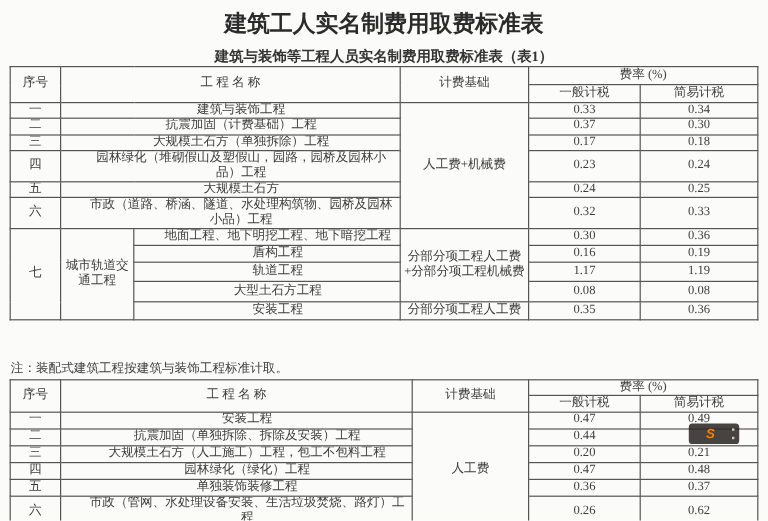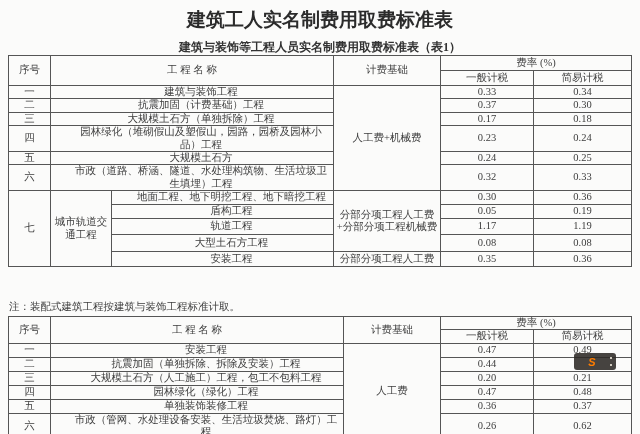--- a/index.html
+++ b/index.html
@@ -113,38 +113,38 @@
         <td class="c">0.24</td>
       </tr>
       <tr class="h13">
         <td class="c">五</td>
         <td class="nm" colspan="2">大规模土石方</td>
         <td class="c">0.24</td>
         <td class="c">0.25</td>
       </tr>
       <tr class="h21">
         <td class="c">六</td>
-        <td class="nm" colspan="2">市政（道路、桥涵、隧道、水处理构筑物、生活垃圾卫生填埋）工程</td>
+        <td class="nm" colspan="2">市政（道路、桥涵、隧道、水处理构筑物、园桥及园林小品）工程</td>
         <td class="c">0.32</td>
         <td class="c">0.33</td>
       </tr>
       <tr class="h14">
         <td class="c" rowspan="5">七</td>
         <td class="c" rowspan="5">城市轨道交通工程</td>
         <td class="nm">地面工程、地下明挖工程、地下暗挖工程</td>
         <td class="c" rowspan="4">
           <span>分部分项工程人工费</span><br>
           <span>+分部分项工程机械费</span>
         </td>
         <td class="c">0.30</td>
         <td class="c">0.36</td>
       </tr>
       <tr class="h14">
         <td class="nm">盾构工程</td>
-        <td class="c">0.05</td>
+        <td class="c">0.16</td>
         <td class="c">0.19</td>
       </tr>
       <tr class="h16">
         <td class="nm">轨道工程</td>
         <td class="c">1.17</td>
         <td class="c">1.19</td>
       </tr>
       <tr class="h17">
         <td class="nm">大型土石方工程</td>
         <td class="c">0.08</td>

